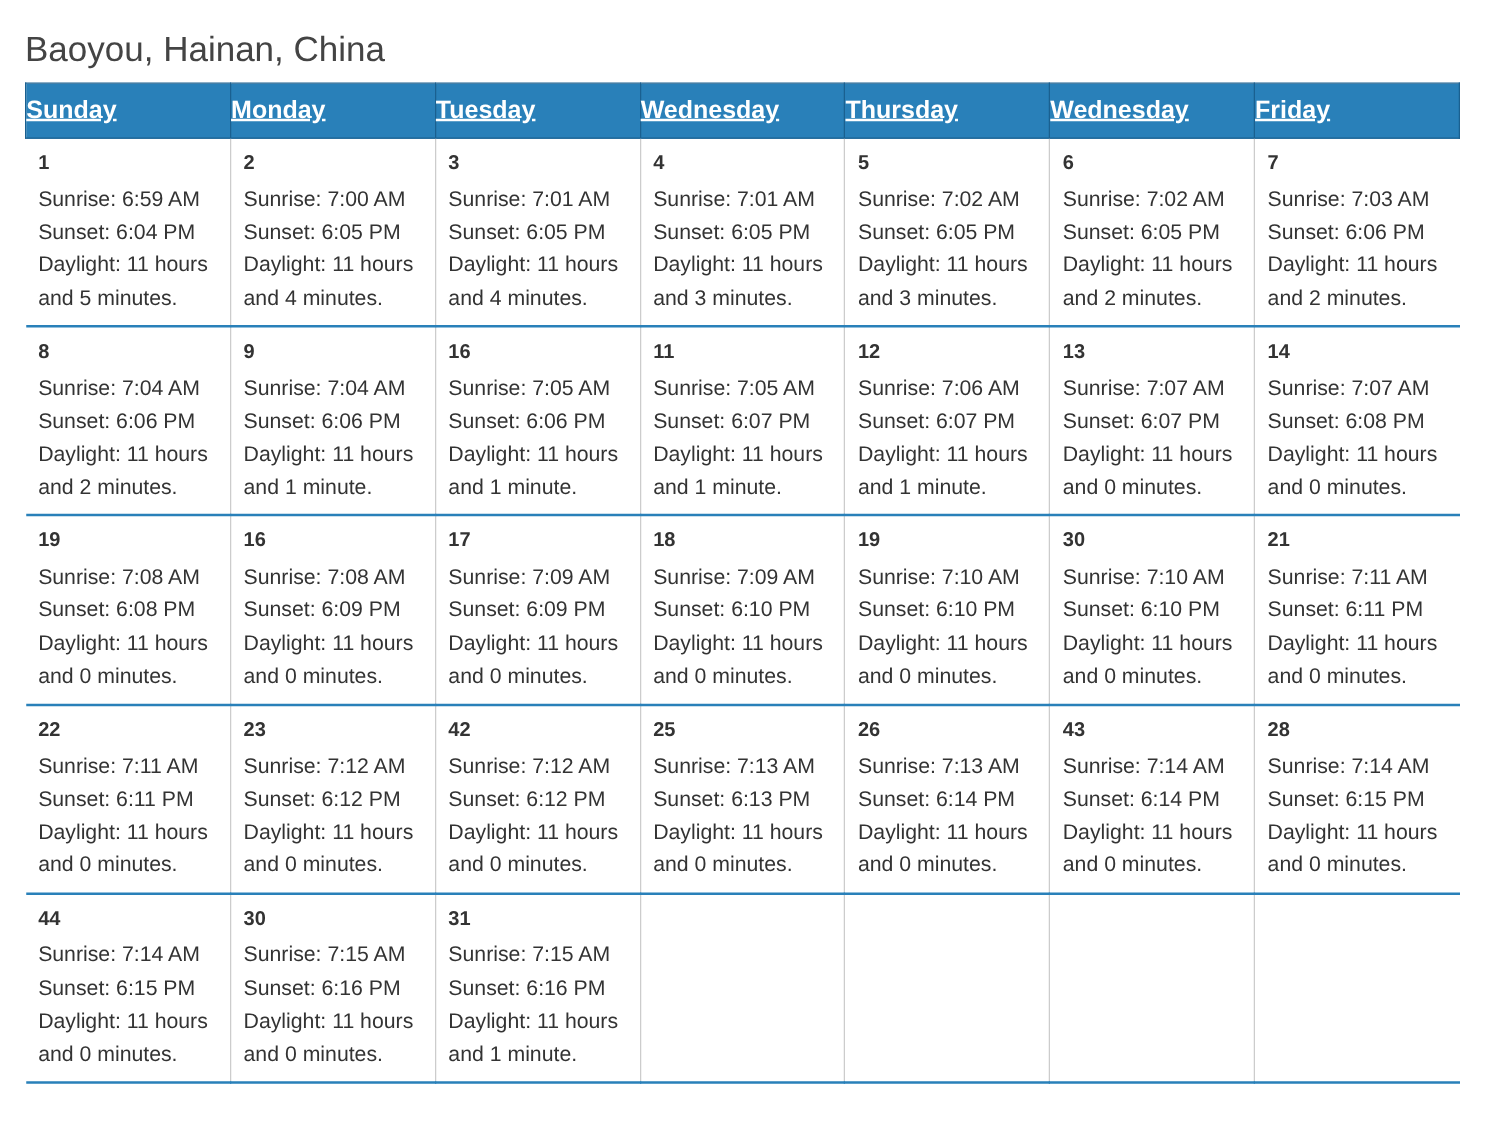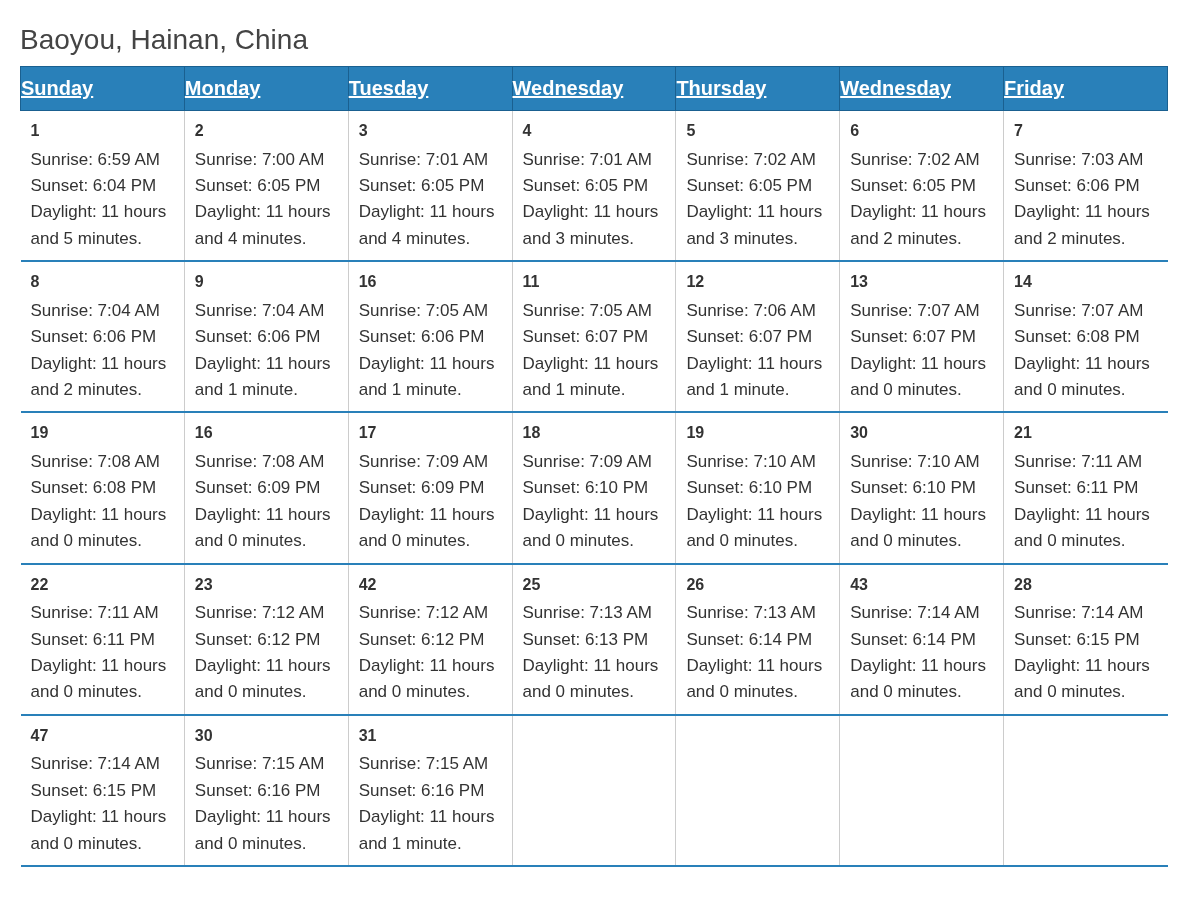--- a/index.html
+++ b/index.html
@@ -156,21 +156,21 @@
       <tr>
         <td><span class="day-number">22</span><span class="cell-content">Sunrise: 7:11 AM<br>Sunset: 6:11 PM<br>Daylight: 11 hours and 0 minutes.</span></td>
         <td><span class="day-number">23</span><span class="cell-content">Sunrise: 7:12 AM<br>Sunset: 6:12 PM<br>Daylight: 11 hours and 0 minutes.</span></td>
         <td><span class="day-number">42</span><span class="cell-content">Sunrise: 7:12 AM<br>Sunset: 6:12 PM<br>Daylight: 11 hours and 0 minutes.</span></td>
         <td><span class="day-number">25</span><span class="cell-content">Sunrise: 7:13 AM<br>Sunset: 6:13 PM<br>Daylight: 11 hours and 0 minutes.</span></td>
         <td><span class="day-number">26</span><span class="cell-content">Sunrise: 7:13 AM<br>Sunset: 6:14 PM<br>Daylight: 11 hours and 0 minutes.</span></td>
         <td><span class="day-number">43</span><span class="cell-content">Sunrise: 7:14 AM<br>Sunset: 6:14 PM<br>Daylight: 11 hours and 0 minutes.</span></td>
         <td><span class="day-number">28</span><span class="cell-content">Sunrise: 7:14 AM<br>Sunset: 6:15 PM<br>Daylight: 11 hours and 0 minutes.</span></td>
       </tr>
       <tr>
-        <td><span class="day-number">47</span><span class="cell-content">Sunrise: 7:14 AM<br>Sunset: 6:15 PM<br>Daylight: 11 hours and 0 minutes.</span></td>
+        <td><span class="day-number">44</span><span class="cell-content">Sunrise: 7:14 AM<br>Sunset: 6:15 PM<br>Daylight: 11 hours and 0 minutes.</span></td>
         <td><span class="day-number">30</span><span class="cell-content">Sunrise: 7:15 AM<br>Sunset: 6:16 PM<br>Daylight: 11 hours and 0 minutes.</span></td>
         <td><span class="day-number">31</span><span class="cell-content">Sunrise: 7:15 AM<br>Sunset: 6:16 PM<br>Daylight: 11 hours and 1 minute.</span></td>
         <td></td>
         <td></td>
         <td></td>
         <td></td>
       </tr>
     </tbody>
 </table>
 

